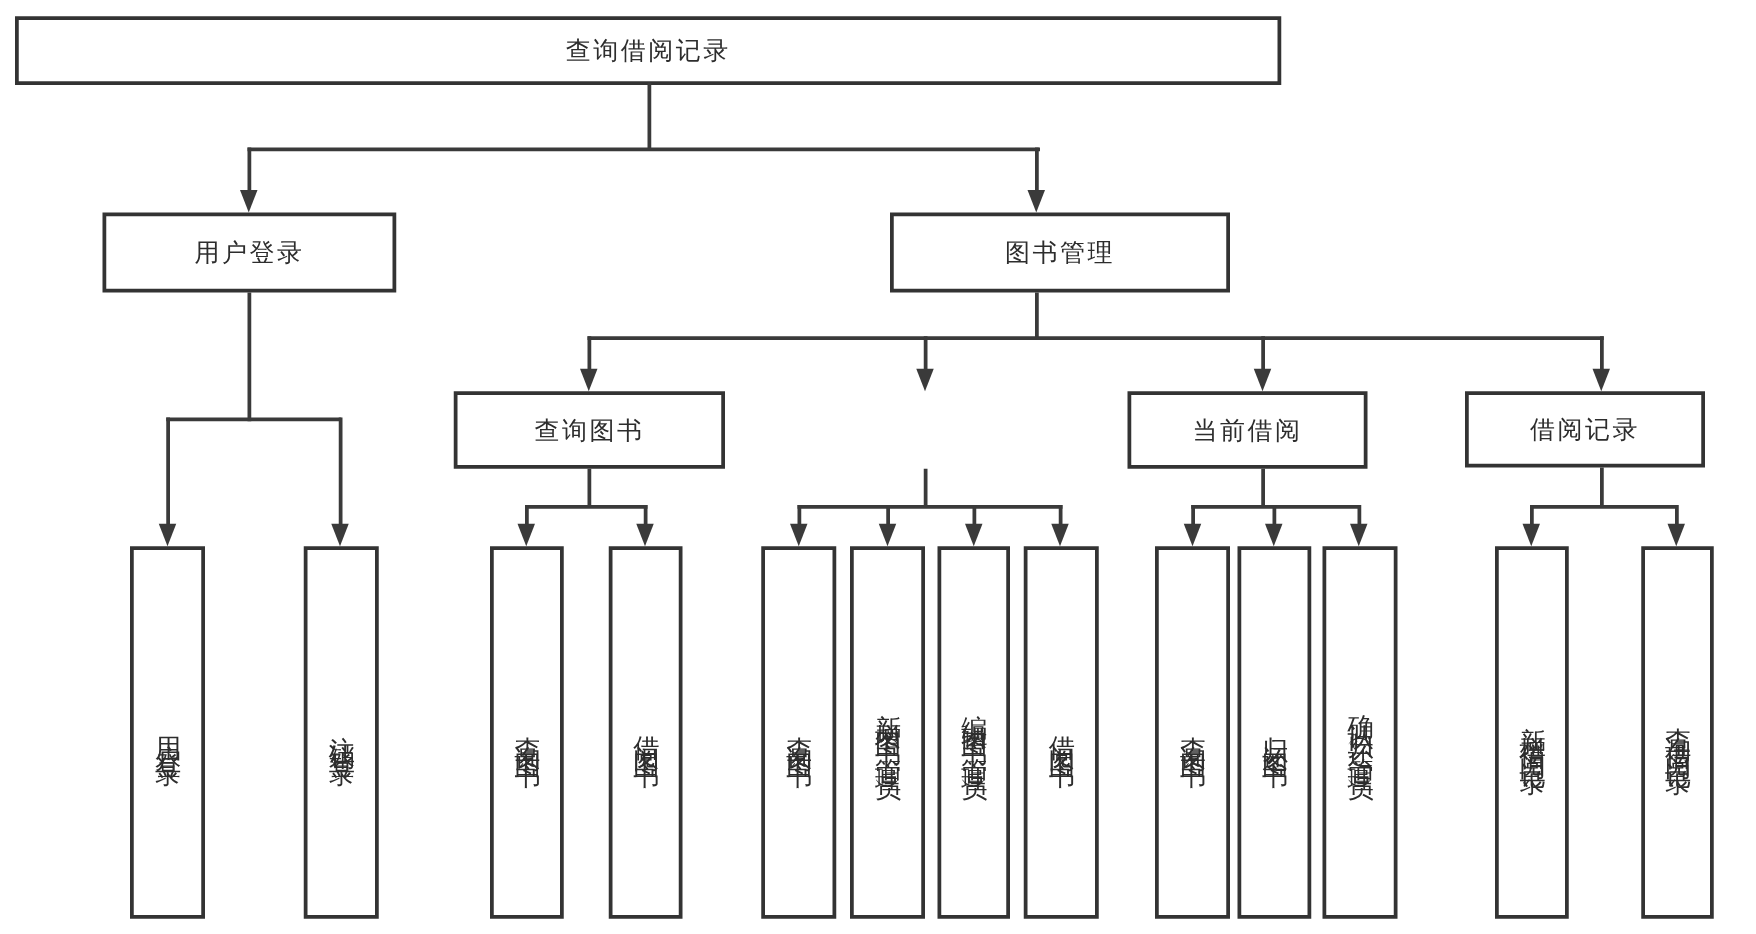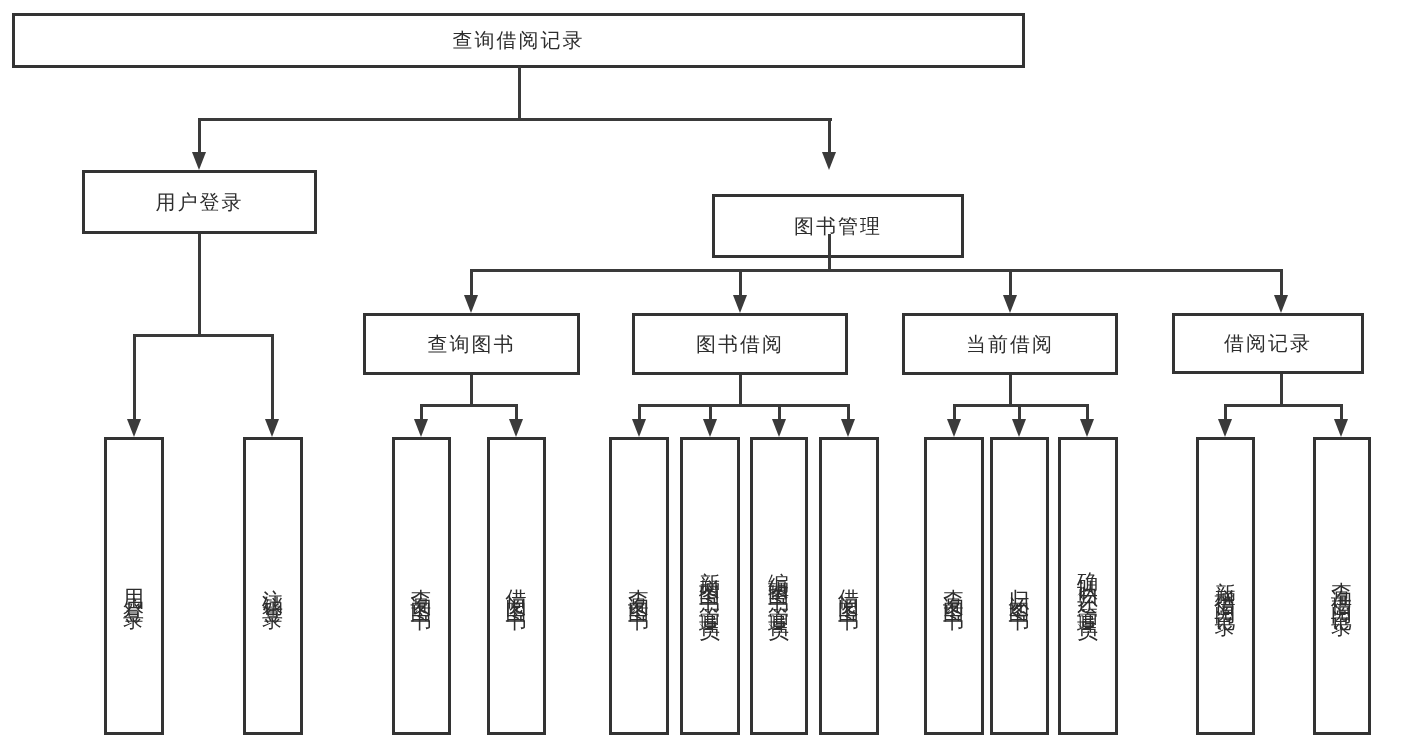--- a/index.html
+++ b/index.html
@@ -58,33 +58,30 @@
 <div class="canvas">
 
   <div class="hbox" style="left:12px;top:13px;width:1013px;height:55px;">
     <span>查询借阅记录</span>
   </div>
 
   <div class="hbox" style="left:82px;top:170px;width:235px;height:64px;">
     <span>用户登录</span>
   </div>
 
-  <div class="hbox" style="left:712px;top:170px;width:252px;height:64px;margin-top:24px;">
+  <div class="hbox" style="left:712px;top:170px;width:272px;height:64px;">
     <span>图书管理</span>
   </div>
 
   <div class="hbox" style="left:363px;top:313px;width:217px;height:62px;">
     <span>查询图书</span>
   </div>
 
-  <div class="hbox" style="left:632px;top:313px;width:216px;height:62px;">
-    <span>图书借阅</span>
-  </div>
-
-  <div class="hbox" style="left:902px;top:313px;width:216px;height:62px;">
+
+  <div class="hbox" style="left:902px;top:313px;width:192px;height:62px;">
     <span>当前借阅</span>
   </div>
 
   <div class="hbox" style="left:1172px;top:313px;width:192px;height:61px;">
     <span>借阅记录</span>
   </div>
 
   <div class="vbox" style="left:104px;top:437px;width:60px;height:298px;">
     <span class="vtext">用户登录</span>
   </div>

